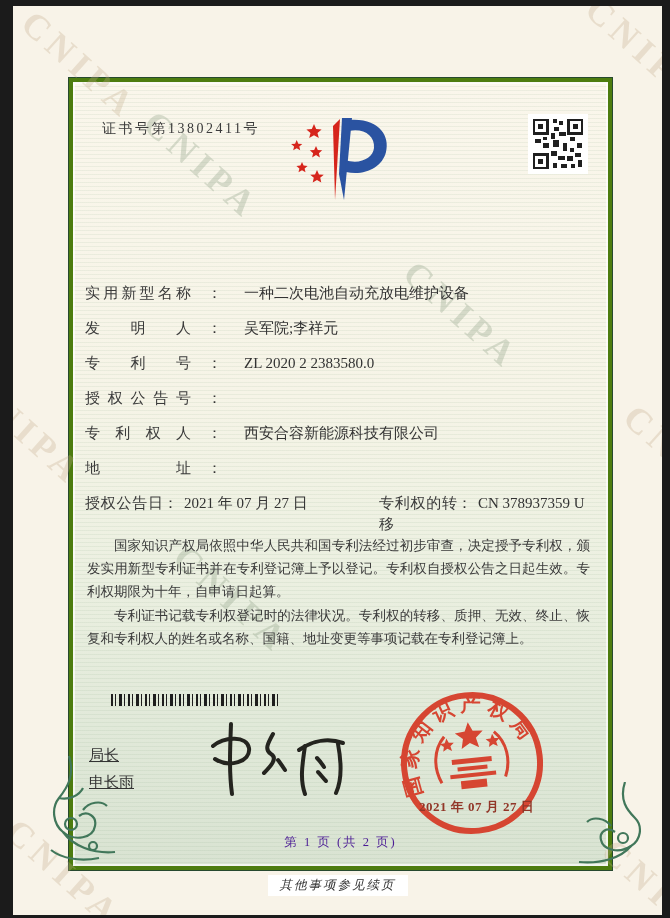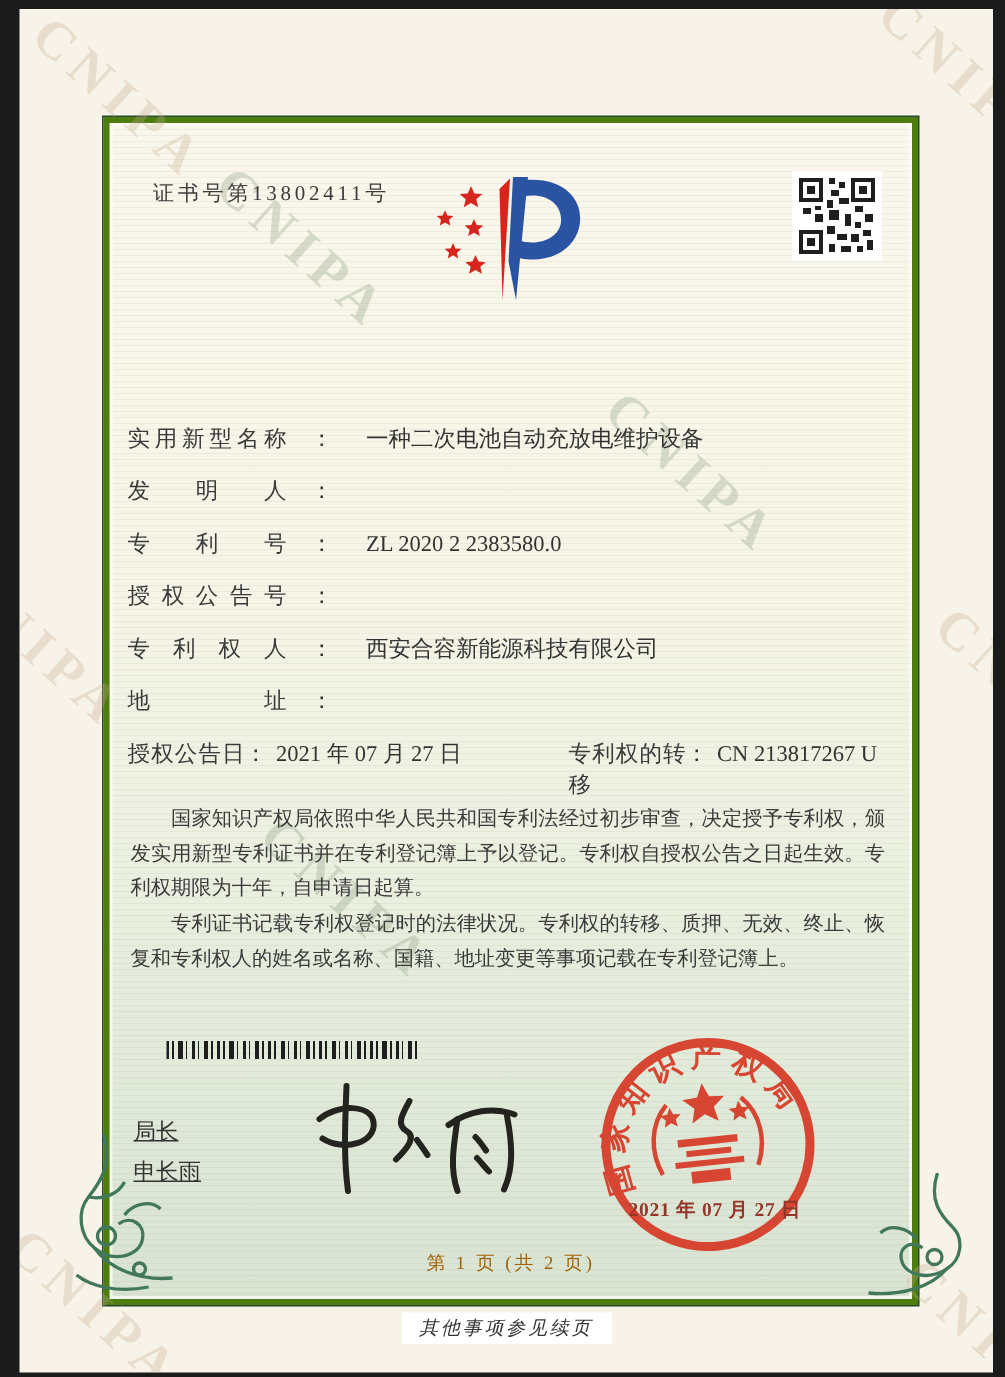--- a/index.html
+++ b/index.html
@@ -74,21 +74,21 @@
     position:absolute;left:324px;top:606px;width:150px;height:150px;
     transform:rotate(-6deg);opacity:0.93;
   }
   .seal-date{
     position:absolute;left:0;right:0;bottom:22px;text-align:center;
     font-size:13px;font-weight:bold;color:#8d2a1c;letter-spacing:0.5px;
     transform:rotate(6deg);
   }
   .page-num{
     position:absolute;left:0;right:0;top:752px;text-align:center;
-    font-size:12.5px;letter-spacing:2px;color:#a16207;
+    font-size:12.5px;letter-spacing:2px;color:#4c1d95;
   }
   .flourish{position:absolute;z-index:3;pointer-events:none;}
   .flourish.bl{left:36px;top:748px;}
   .flourish.br{left:548px;top:776px;transform:scaleX(-1);}
   .foot-note{
     position:absolute;left:50%;top:869px;transform:translateX(-50%);
     z-index:2;background:#ffffff;padding:2px 12px;
     font-size:12.5px;letter-spacing:2px;color:#333;font-style:italic;
   }
 </style>
@@ -172,20 +172,21 @@
 
       <div class="fields">
         <div class="row">
           <span class="flabel">实用新型名称</span>
             <span class="colon">：</span>
           <span class="fvalue">一种二次电池自动充放电维护设备</span>
         </div>
         <div class="row">
           <span class="flabel">发明人</span>
             <span class="colon">：</span>
+          <span class="fvalue">吴军院;李祥元</span>
         </div>
         <div class="row">
           <span class="flabel">专利号</span>
             <span class="colon">：</span>
           <span class="fvalue">ZL 2020 2 2383580.0</span>
         </div>
         <div class="row">
           <span class="flabel">授权公告号</span>
             <span class="colon">：</span>
         </div>
@@ -200,21 +201,21 @@
         </div>
         <div class="row row-grant">
           <span class="pair left">
             <span class="flabel">授权公告日</span>
               <span class="colon">：</span>
             <span class="fvalue">2021 年 07 月 27 日</span>
           </span>
           <span class="pair">
             <span class="flabel">专利权的转移</span>
               <span class="colon">：</span>
-            <span class="fvalue">CN 213817267 U</span>
+            <span class="fvalue">CN 378937359 U</span>
           </span>
         </div>
       </div>
 
       <div class="legal">
         <p>国家知识产权局依照中华人民共和国专利法经过初步审查，决定授予专利权，颁发实用新型专利证书并在专利登记簿上予以登记。专利权自授权公告之日起生效。专利权期限为十年，自申请日起算。</p>
         <p>专利证书记载专利权登记时的法律状况。专利权的转移、质押、无效、终止、恢复和专利权人的姓名或名称、国籍、地址变更等事项记载在专利登记簿上。</p>
       </div>
 
       <div class="barcode"></div>

